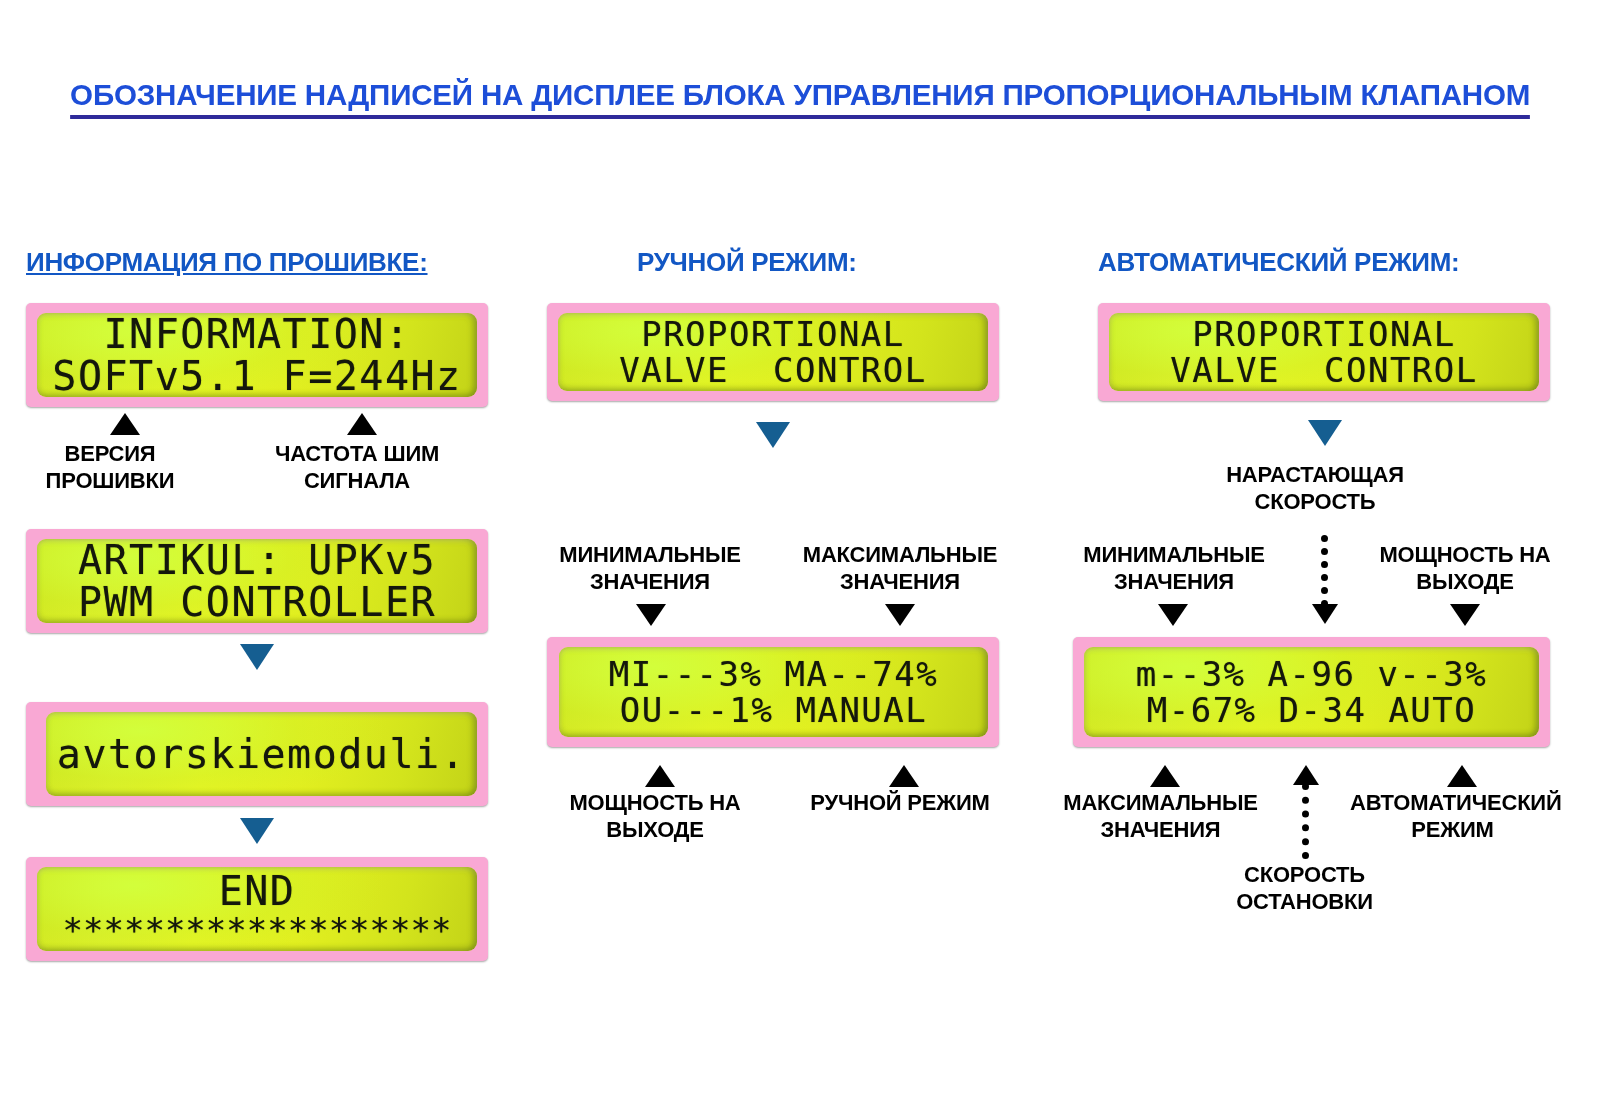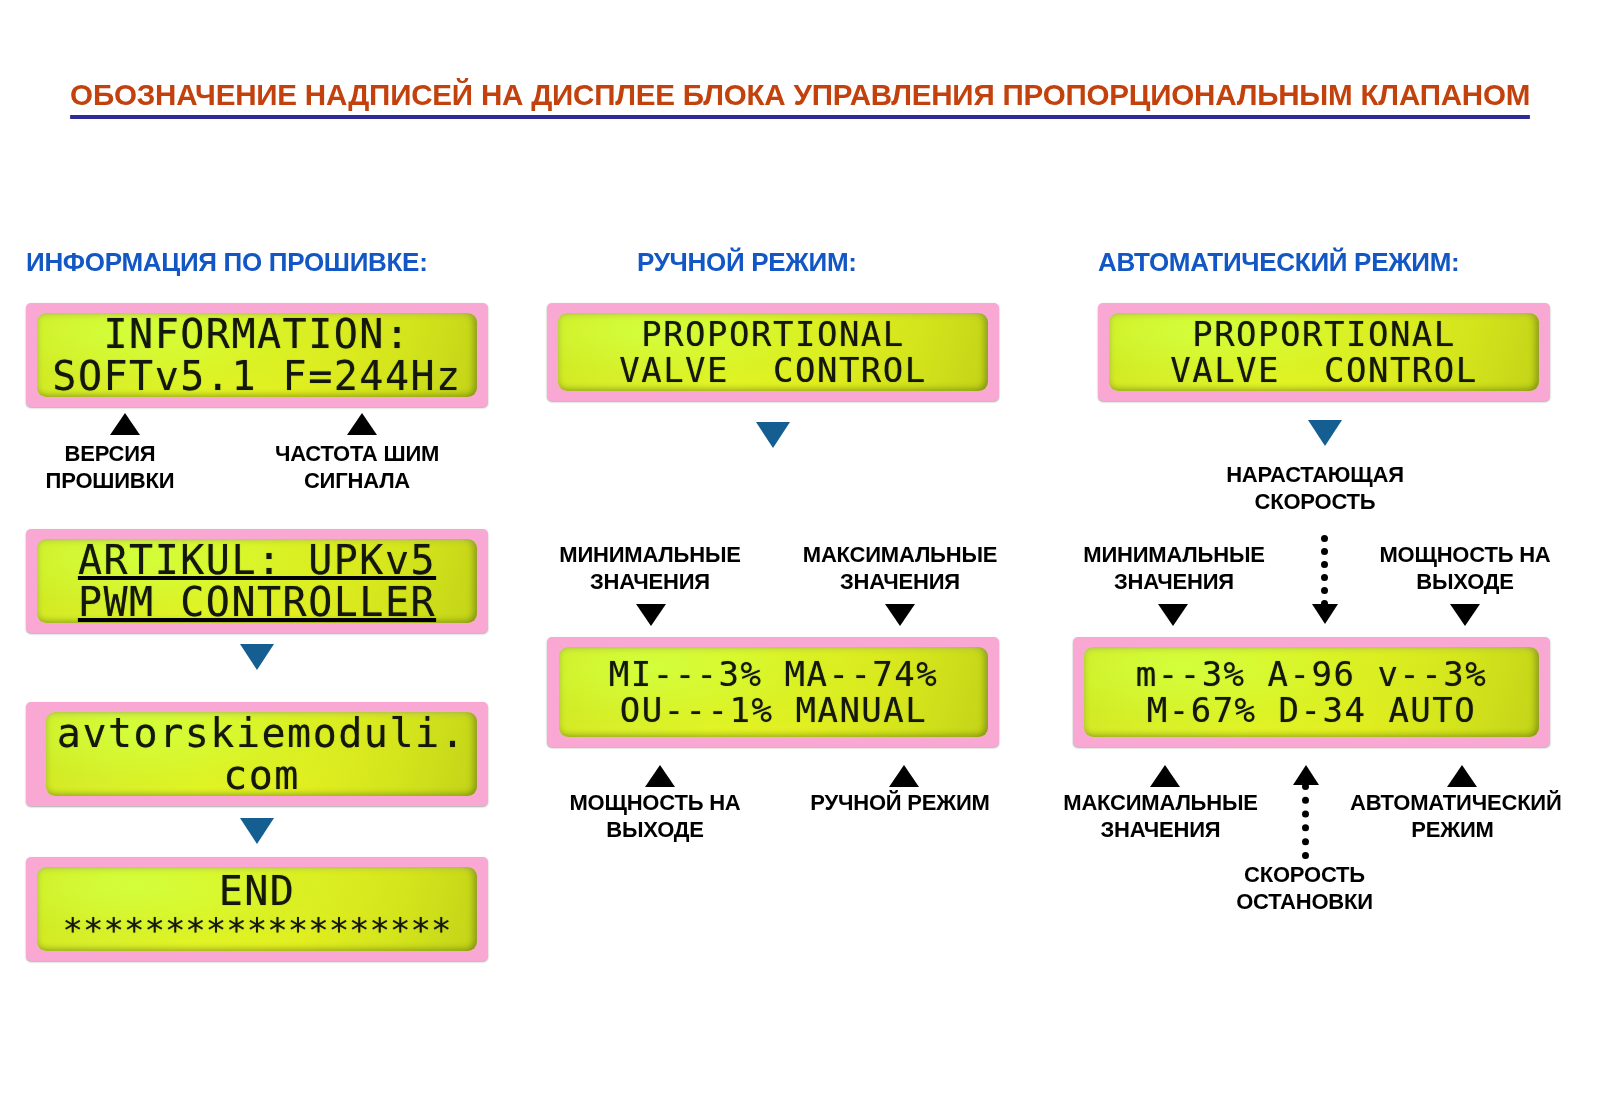--- a/index.html
+++ b/index.html
@@ -17,21 +17,21 @@
 
   
   .page-title {
     position: absolute;
     left: 0;
     top: 78px;
     width: 1600px;
     text-align: center;
     font-size: 30px;
     font-weight: bold;
-    color: #c2410c;
+    color: #1d4ed8;
     letter-spacing: -0.2px;
     white-space: nowrap;
   }
   .page-title .titletext {
     display: inline-block;
     border-bottom: 4px solid #2e2a9a;
     padding-bottom: 3px;
     transform: scaleX(0.985);
   }
 
@@ -146,50 +146,49 @@
     letter-spacing: -0.2px;
   }
 </style>
 </head>
 <body>
 
 <div class="page-title">
   <span class="titletext">ОБОЗНАЧЕНИЕ НАДПИСЕЙ НА ДИСПЛЕЕ БЛОКА УПРАВЛЕНИЯ ПРОПОРЦИОНАЛЬНЫМ КЛАПАНОМ</span>
 </div>
 
-<div class="section-head" style="left:26px; top:247px;">ИНФОРМАЦИЯ ПО ПРОШИВКЕ:</div>
+<div class="section-head" style="left:26px; top:247px;text-decoration:underline;">ИНФОРМАЦИЯ ПО ПРОШИВКЕ:</div>
 
 <div class="lcd lcd-2x16" style="left:26px; top:303px; width:462px; height:104px;">
   <div class="lcd-screen">
     <div class="lcd-line">INFORMATION:</div>
     <div class="lcd-line">SOFTv5.1 F=244Hz</div>
   </div>
 </div>
 
 <div class="arrow arrow-up-black" style="left:110px; top:413px;"></div>
 <div class="arrow arrow-up-black" style="left:347px; top:413px;"></div>
 
 <div class="callout" style="left:45px; top:441px; width:130px;">ВЕРСИЯ
 ПРОШИВКИ</div>
 <div class="callout" style="left:272px; top:441px; width:170px;">ЧАСТОТА ШИМ
 СИГНАЛА</div>
 
-<div class="lcd lcd-2x16" style="left:26px; top:529px; width:462px; height:104px;text-decoration:underline;">
+<div class="lcd lcd-2x16" style="left:26px; top:529px; width:462px; height:104px;">
   <div class="lcd-screen">
     <div class="lcd-line">ARTIKUL: UPKv5</div>
     <div class="lcd-line">PWM CONTROLLER</div>
   </div>
 </div>
 
 <div class="arrow arrow-down-blue" style="left:240px; top:644px;"></div>
 
 <div class="lcd lcd-2x16" style="left:26px; top:702px; width:462px; height:104px;padding-left:20px;">
   <div class="lcd-screen">
     <div class="lcd-line">avtorskiemoduli.</div>
-    <div class="lcd-line">com</div>
   </div>
 </div>
 
 <div class="arrow arrow-down-blue" style="left:240px; top:818px;"></div>
 
 <div class="lcd lcd-2x16" style="left:26px; top:857px; width:462px; height:104px;">
   <div class="lcd-screen">
     <div class="lcd-line">END</div>
     <div class="lcd-line stars">*******************</div>
   </div>

